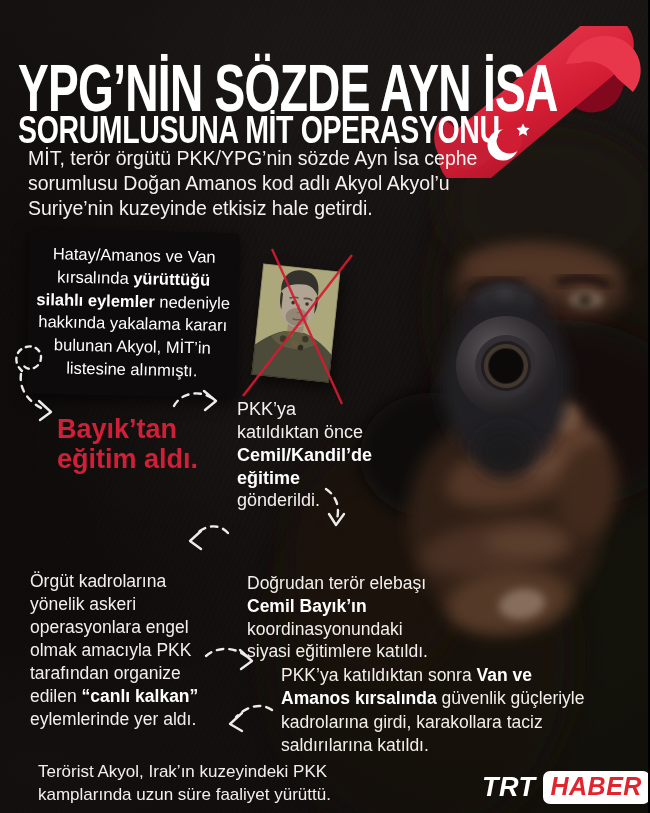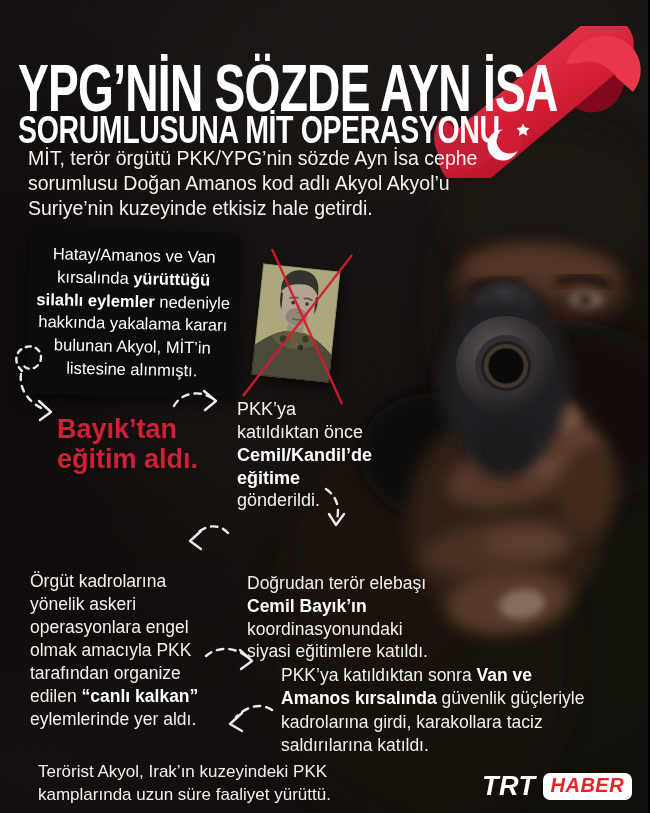--- a/index.html
+++ b/index.html
@@ -35,21 +35,21 @@
   .highlight{left:57px;top:396px;font-size:27px;font-weight:bold;line-height:1.12;color:#cf2038;margin-top:18px;}
   .fact{font-size:17.5px;line-height:1.3;color:#f2efec;}
   .fact1{left:237px;top:398px;width:142px;font-size:18px;line-height:1.27;}
   .fact2{left:30px;top:570px;width:182px;line-height:1.31;}
   .fact3{left:247px;top:544px;width:192px;margin-top:28px;}
   .fact4{left:281px;top:664px;width:318px;line-height:1.33;}
   .fact5{left:38px;top:761px;width:316px;font-size:17px;line-height:1.35;}
   
   .logo{left:482px;top:771px;display:flex;align-items:center;gap:7px;font-style:italic;}
   .logo-trt{font-size:27px;font-weight:bold;color:#ffffff;letter-spacing:.5px;}
-  .logo-haber{background:#ffffff;color:#e1252d;font-size:20px;font-weight:bold;
+  .logo-haber{background:#ffffff;color:#e1252d;font-size:25px;font-weight:bold;
     padding:1px 8px 3px;border-radius:7px;letter-spacing:.5px;}
 </style>
 </head>
 <body>
 
 <div class="stage">
 
   <svg class="abs" style="left:0;top:0;" width="650" height="813" viewBox="0 0 650 813">
     <defs>
       <filter id="b4" x="-50%" y="-50%" width="200%" height="200%">

